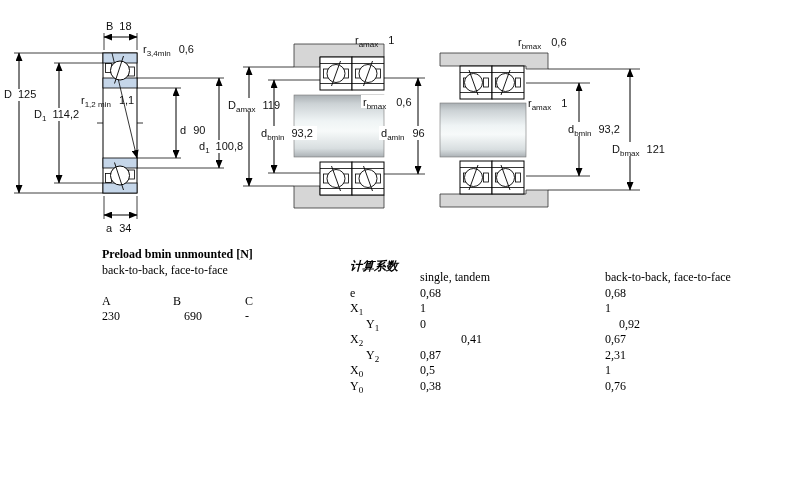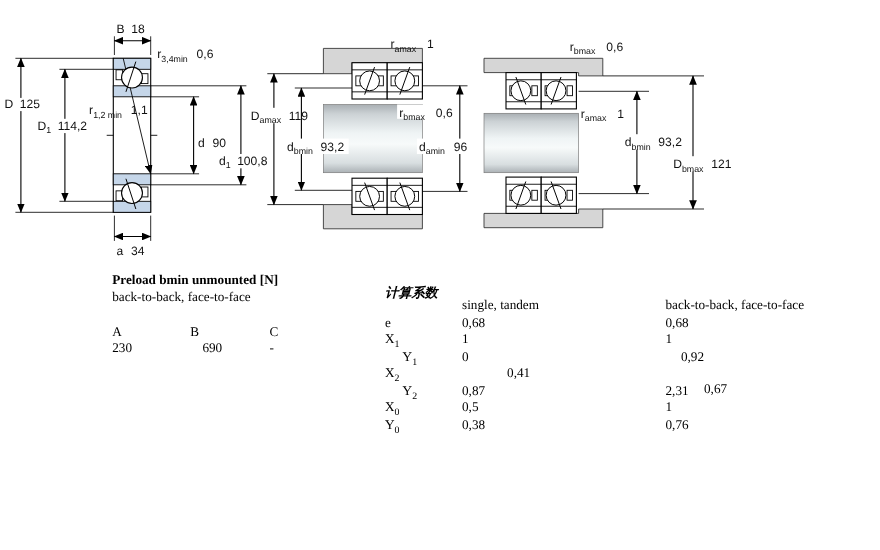--- a/index.html
+++ b/index.html
@@ -237,21 +237,21 @@
     <div class="abs" style="left:605px;top:302px;">1</div>
   </div>
   <div>
     <div class="abs" style="left:366px;top:317.5px;"><span>Y</span><sub>1</sub></div>
     <div class="abs" style="left:420px;top:317.5px;">0</div>
     <div class="abs" style="left:605px;top:317.5px;margin-left:14px;">0,92</div>
   </div>
   <div>
     <div class="abs" style="left:350px;top:333px;"><span>X</span><sub>2</sub></div>
     <div class="abs" style="left:420px;top:333px;margin-left:41px;">0,41</div>
-    <div class="abs" style="left:605px;top:347px;margin-left:35px;">0,67</div>
+    <div class="abs" style="left:605px;top:333px;">0,67</div>
   </div>
   <div>
     <div class="abs" style="left:350px;top:348.5px;margin-left:16px;"><span>Y</span><sub>2</sub></div>
     <div class="abs" style="left:420px;top:348.5px;">0,87</div>
     <div class="abs" style="left:605px;top:348.5px;">2,31</div>
   </div>
   <div>
     <div class="abs" style="left:350px;top:364px;"><span>X</span><sub>0</sub></div>
     <div class="abs" style="left:420px;top:364px;">0,5</div>
     <div class="abs" style="left:605px;top:364px;">1</div>

